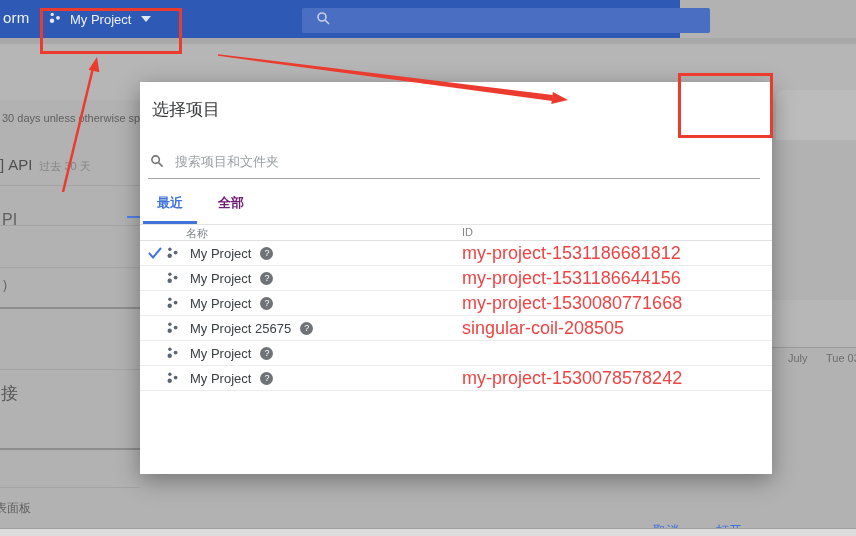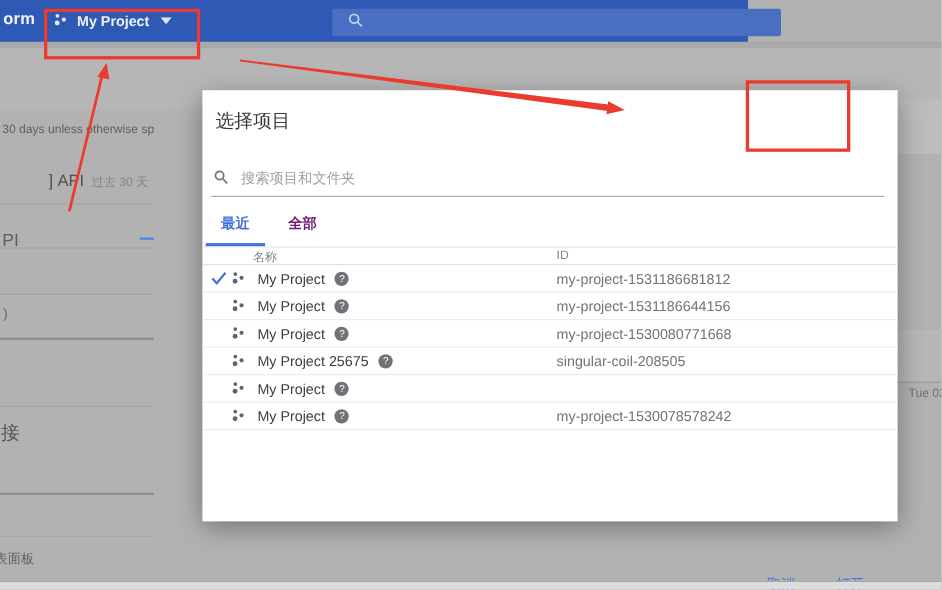--- a/index.html
+++ b/index.html
@@ -7,38 +7,38 @@
        font-family:"Liberation Sans", sans-serif;background:#b2b2b2;}
 
   
   .bg{position:absolute;inset:0;background:var(--dim_bg,#b2b2b2);}
   .bg .hdr-shadow{position:absolute;left:0;top:38px;width:100%;height:6px;background:#a9a9a9;}
   .bg .band-top{position:absolute;left:0;top:44px;width:100%;height:56px;background:#b6b6b6;}
   .bgline{position:absolute;height:1px;background:#a4a4a4;}
   .bgline.dark{background:#8d8d8d;height:2px;}
   .bgtxt{position:absolute;color:#5f5f5f;font-size:11px;white-space:nowrap;}
   .clip-left{overflow:hidden;max-width:139px;}
-  .api-head{position:absolute;left:0;top:156px;width:140px;overflow:hidden;white-space:nowrap;margin-left:44px;}
+  .api-head{position:absolute;left:0;top:156px;width:140px;overflow:hidden;white-space:nowrap;}
   .api-head .big{font-size:15px;color:#4f4f4f;}
   .api-head .small{font-size:11px;color:#858585;margin-left:7px;}
   .blue-seg{position:absolute;left:127px;top:216px;width:13px;height:2px;background:#4f82e8;}
   .card-corner{position:absolute;left:776px;top:90px;width:80px;height:50px;background:#bcbcbc;border-radius:8px 0 0 0;}
   .right-band{position:absolute;left:772px;top:300px;width:84px;height:47px;background:#b7b7b7;}
 
   
-  .header{position:absolute;left:0;top:0;width:680px;height:38px;background:var(--header_bg,#2e5ab6);z-index:10;font-weight:bold;}
+  .header{position:absolute;left:0;top:0;width:680px;height:38px;background:var(--header_bg,#2e5ab6);z-index:10;}
   .brand{position:absolute;left:3px;top:9px;color:#f1f3f8;font-size:15px;letter-spacing:.2px;}
   .proj-sel{position:absolute;left:48px;top:8px;height:22px;display:flex;align-items:center;color:#eef1f9;font-size:13px;cursor:pointer;}
   .proj-sel .lbl{margin:0 10px 0 8px;}
   .caret{width:0;height:0;border-left:5px solid transparent;border-right:5px solid transparent;border-top:6px solid #dfe5f3;}
   .hsearch{position:absolute;left:302px;top:8px;width:408px;height:25px;background:var(--header_search_bg,#4a6fc2);border-radius:2px;display:flex;align-items:center;padding-left:14px;box-sizing:border-box;}
 
   
   .dialog{position:absolute;left:140px;top:82px;width:632px;height:392px;background:var(--dialog_bg,#fff);
-          box-shadow:0 6px 22px rgba(0,0,0,.35);z-index:20;margin-left:44px;}
+          box-shadow:0 6px 22px rgba(0,0,0,.35);z-index:20;}
   .dlg-title{position:absolute;left:12px;top:16px;font-size:17px;color:#37393b;}
   .newproj{position:absolute;left:524px;top:16px;display:flex;align-items:center;cursor:pointer;}
   .newproj .npl{margin-left:13px;font-size:13px;color:#3c4043;}
   .srch-wrap{position:absolute;left:8px;top:62px;width:612px;height:34px;border-bottom:1px solid #a6a6a6;display:flex;align-items:center;}
   .srch-wrap svg{margin-left:2px;flex:none;}
   .srch-wrap input{border:0;outline:0;background:transparent;font-size:13px;color:#3c4043;margin-left:9px;width:560px;font-family:inherit;}
   .srch-wrap input::placeholder{color:#9aa0a6;}
   .tab{position:absolute;top:112px;font-size:13px;cursor:pointer;font-weight:bold;}
   .tab.active{color:var(--accent_blue,#4273db);}
   .tab.inactive{color:#701a75;}
@@ -47,21 +47,21 @@
   .colhead{position:absolute;top:144px;font-size:11px;color:#80868b;}
   .head-divider{position:absolute;left:0;top:158px;width:100%;height:1px;background:#e0e0e0;}
   .plist{position:absolute;left:0;top:159px;width:100%;}
   .prow{position:relative;height:25px;box-sizing:border-box;border-bottom:1px solid #ececec;
         display:flex;align-items:center;cursor:pointer;}
   .prow .check{width:18px;margin-left:8px;flex:none;display:flex;align-items:center;}
   .prow .picon{width:13px;flex:none;display:flex;align-items:center;}
   .prow .r-name{margin-left:11px;font-size:13px;color:#3c4043;white-space:nowrap;}
   .help{margin-left:9px;width:13px;height:13px;border-radius:50%;background:#6f7378;color:#fff;
         font-size:9px;line-height:13px;text-align:center;flex:none;}
-  .prow .r-id{position:absolute;left:322px;font-size:13px;color:#737373;}
+  .prow .r-id{position:absolute;left:322px;font-size:18px;color:#ef4444;}
   .footer-btn{position:absolute;top:440px;font-size:13px;color:var(--accent_blue,#4273db);cursor:pointer;}
 
   
   .bottom-strip{position:absolute;left:0;bottom:0;width:856px;height:7px;background:#dcdcdc;
                 border-top:1px solid #a0a0a0;z-index:40;}
 
   
   .anno-box{position:absolute;border:3px solid var(--annotation_red,#ea3b2e);z-index:50;pointer-events:none;}
   .anno-box.b1{left:40px;top:8px;width:136px;height:40px;}
   .anno-box.b2{left:678px;top:73px;width:89px;height:59px;}

